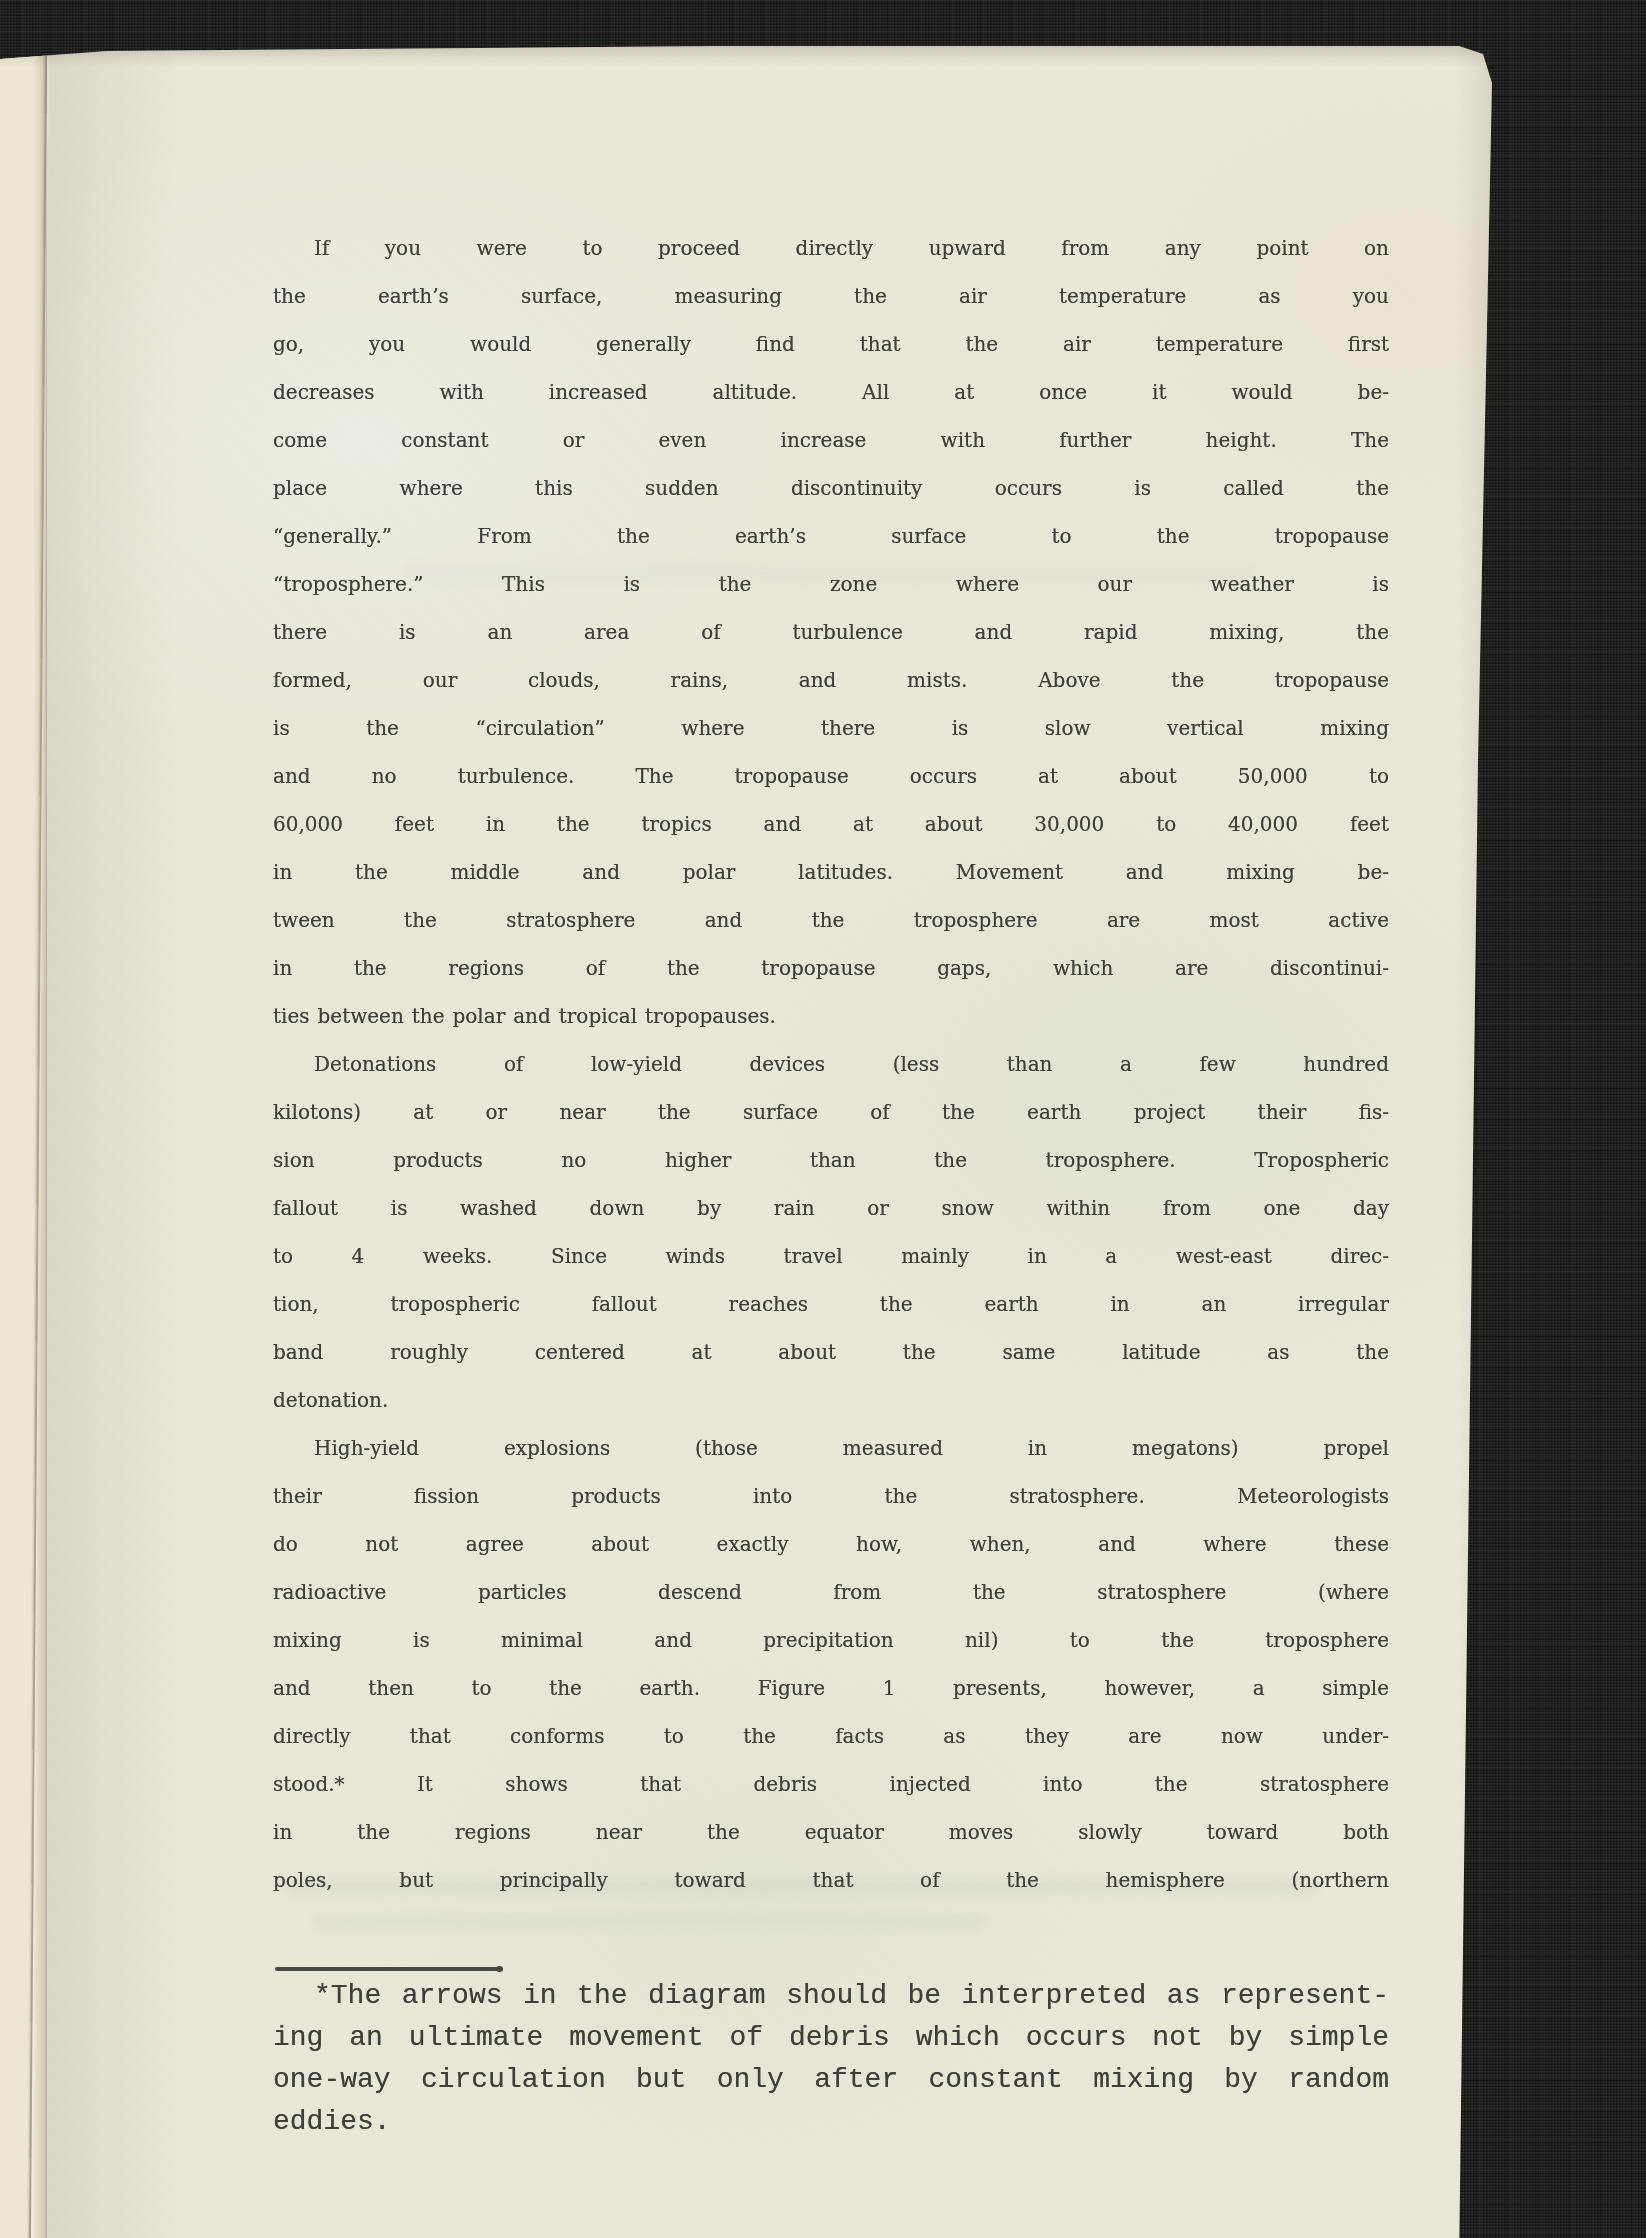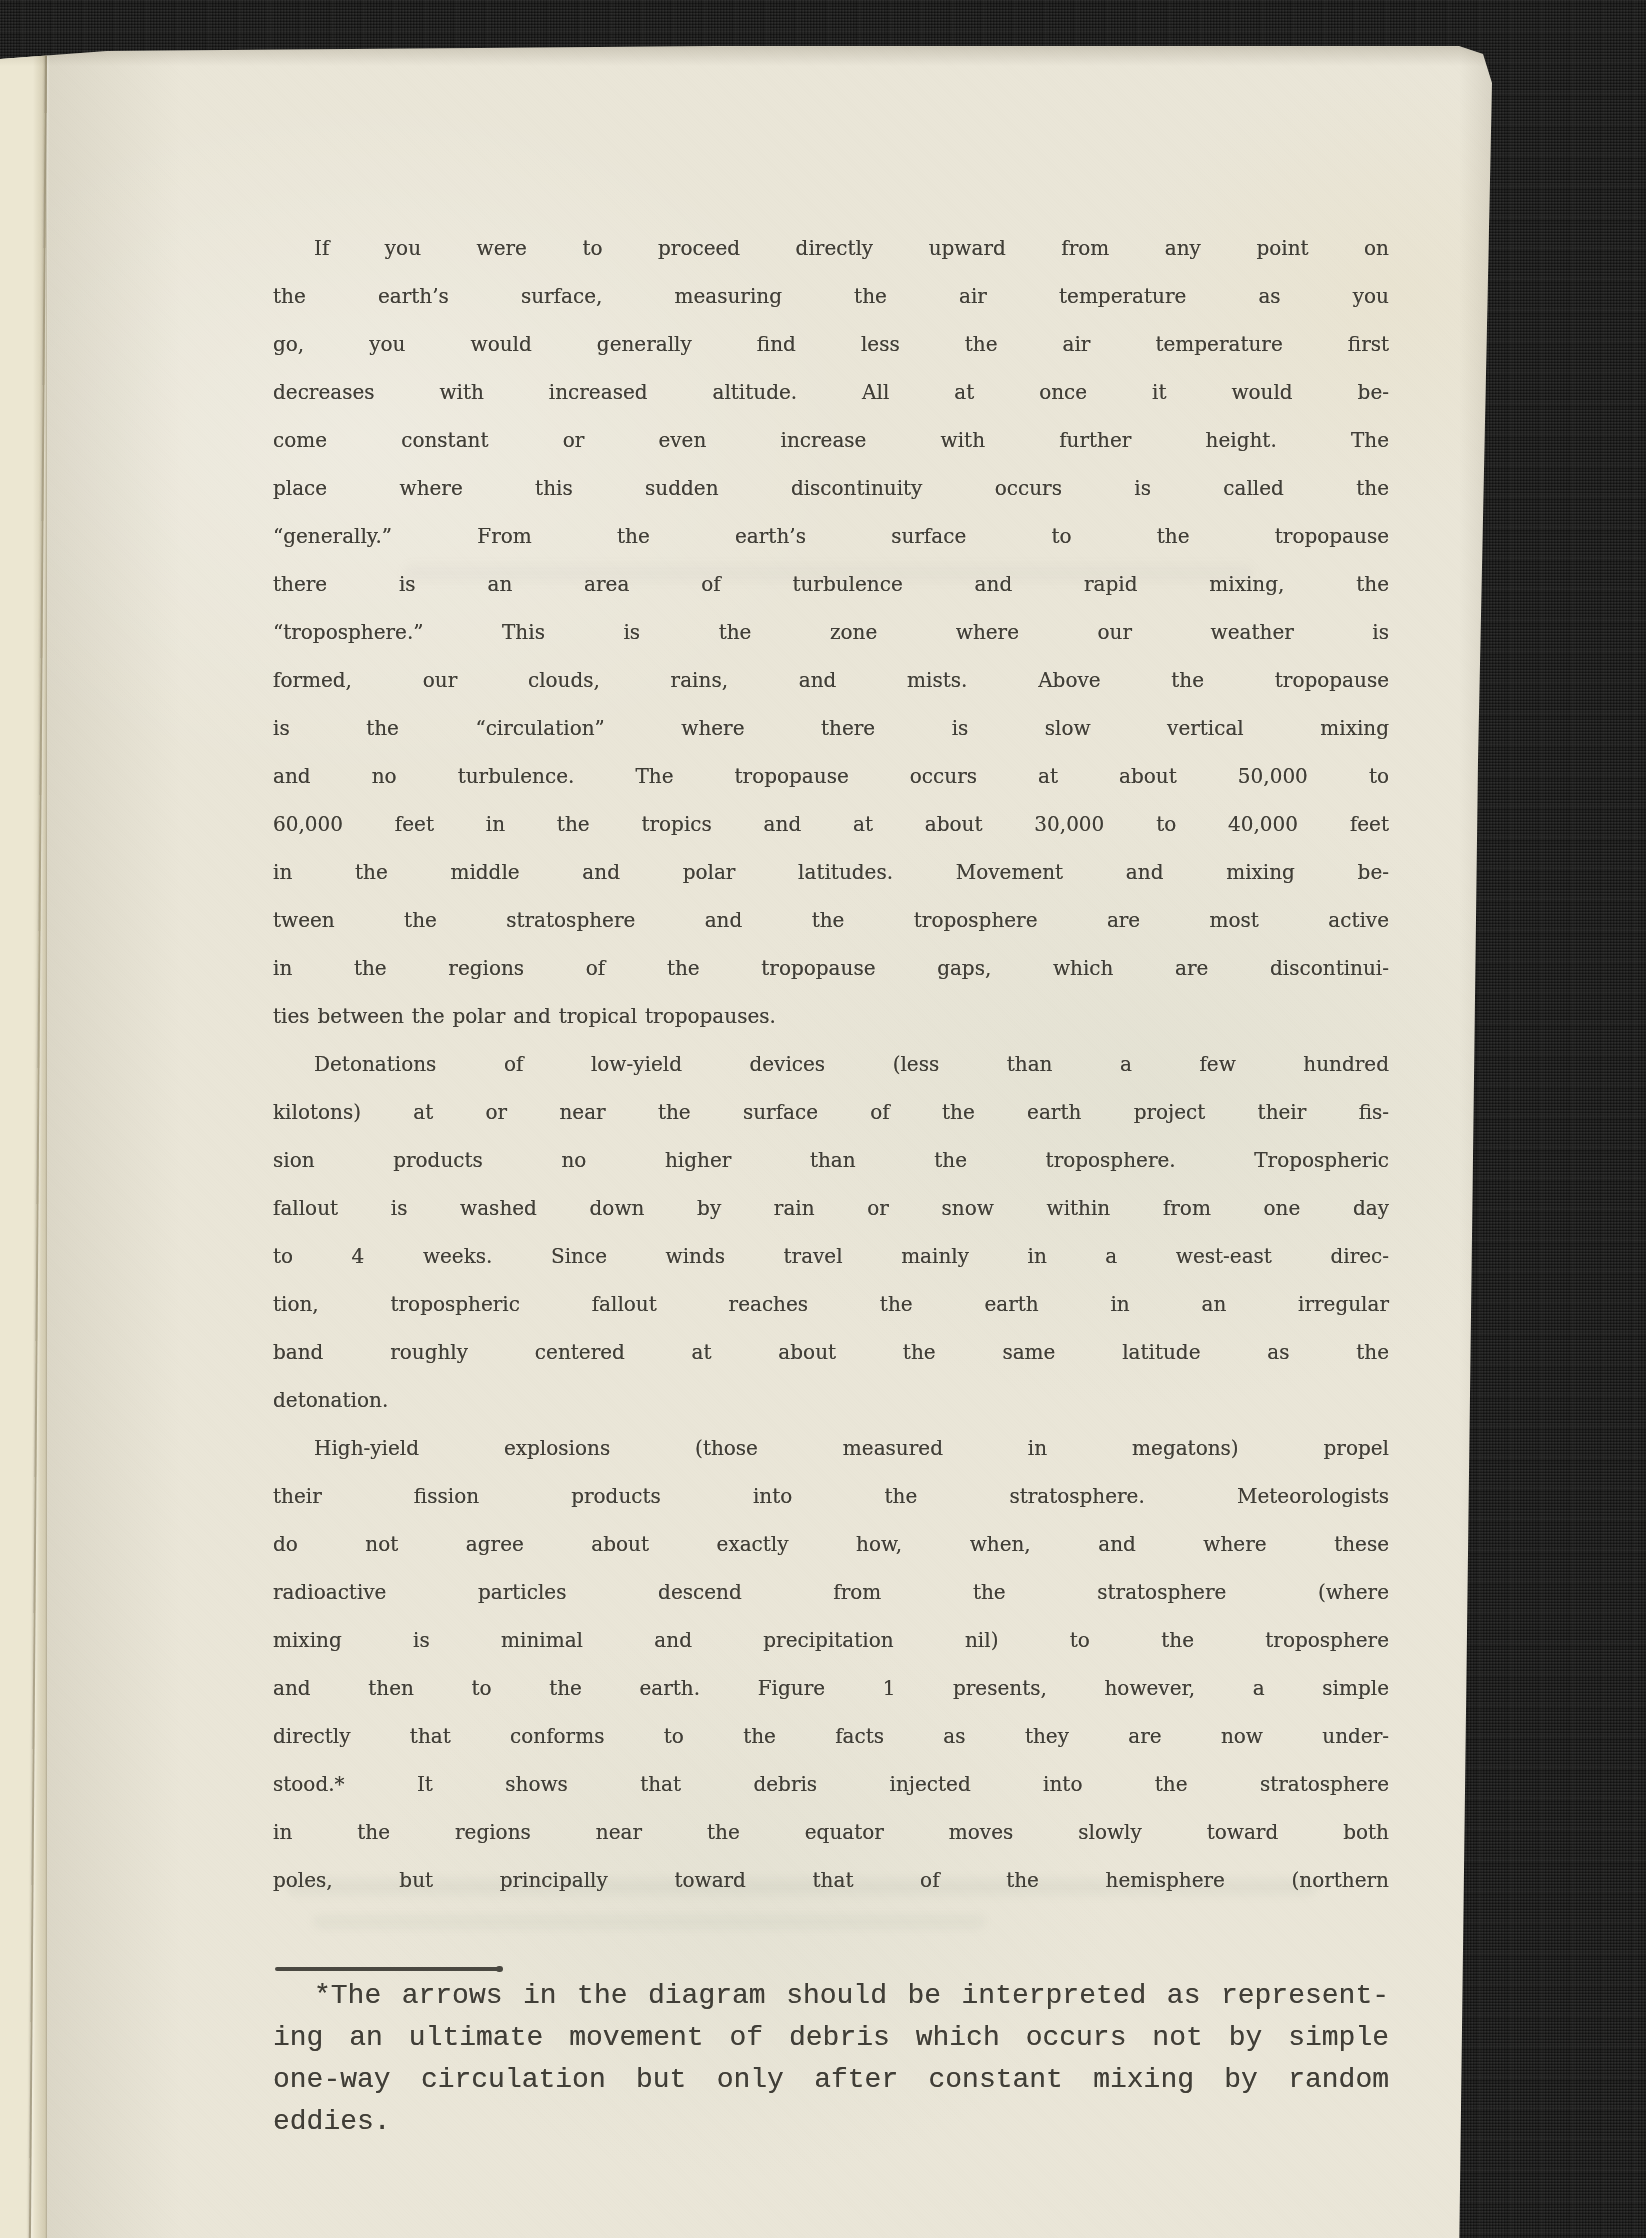--- a/index.html
+++ b/index.html
@@ -93,27 +93,27 @@
     <div class="edge-shade-top"></div>
     <div class="edge-shade-right"></div>
 
     <div class="ghost g1"></div>
     <div class="ghost g2"></div>
     <div class="ghost g3"></div>
 
     <div class="textcol body-text" id="body-text">
         <div class="line indent">If you were to proceed directly upward from any point on</div>
         <div class="line">the earth’s surface, measuring the air temperature as you</div>
-        <div class="line">go, you would generally find less the air temperature first</div>
+        <div class="line">go, you would generally find that the air temperature first</div>
         <div class="line">decreases with increased altitude. All at once it would be-</div>
         <div class="line">come constant or even increase with further height. The</div>
         <div class="line">place where this sudden discontinuity occurs is called the</div>
         <div class="line">“generally.” From the earth’s surface to the tropopause</div>
+        <div class="line">“troposphere.” This is the zone where our weather is</div>
         <div class="line">there is an area of turbulence and rapid mixing, the</div>
-        <div class="line">“troposphere.” This is the zone where our weather is</div>
         <div class="line">formed, our clouds, rains, and mists. Above the tropopause</div>
         <div class="line">is the “circulation” where there is slow vertical mixing</div>
         <div class="line">and no turbulence. The tropopause occurs at about 50,000 to</div>
         <div class="line">60,000 feet in the tropics and at about 30,000 to 40,000 feet</div>
         <div class="line">in the middle and polar latitudes. Movement and mixing be-</div>
         <div class="line">tween the stratosphere and the troposphere are most active</div>
         <div class="line">in the regions of the tropopause gaps, which are discontinui-</div>
         <div class="line last">ties between the polar and tropical tropopauses.</div>
         <div class="line indent">Detonations of low-yield devices (less than a few hundred</div>
         <div class="line">kilotons) at or near the surface of the earth project their fis-</div>

